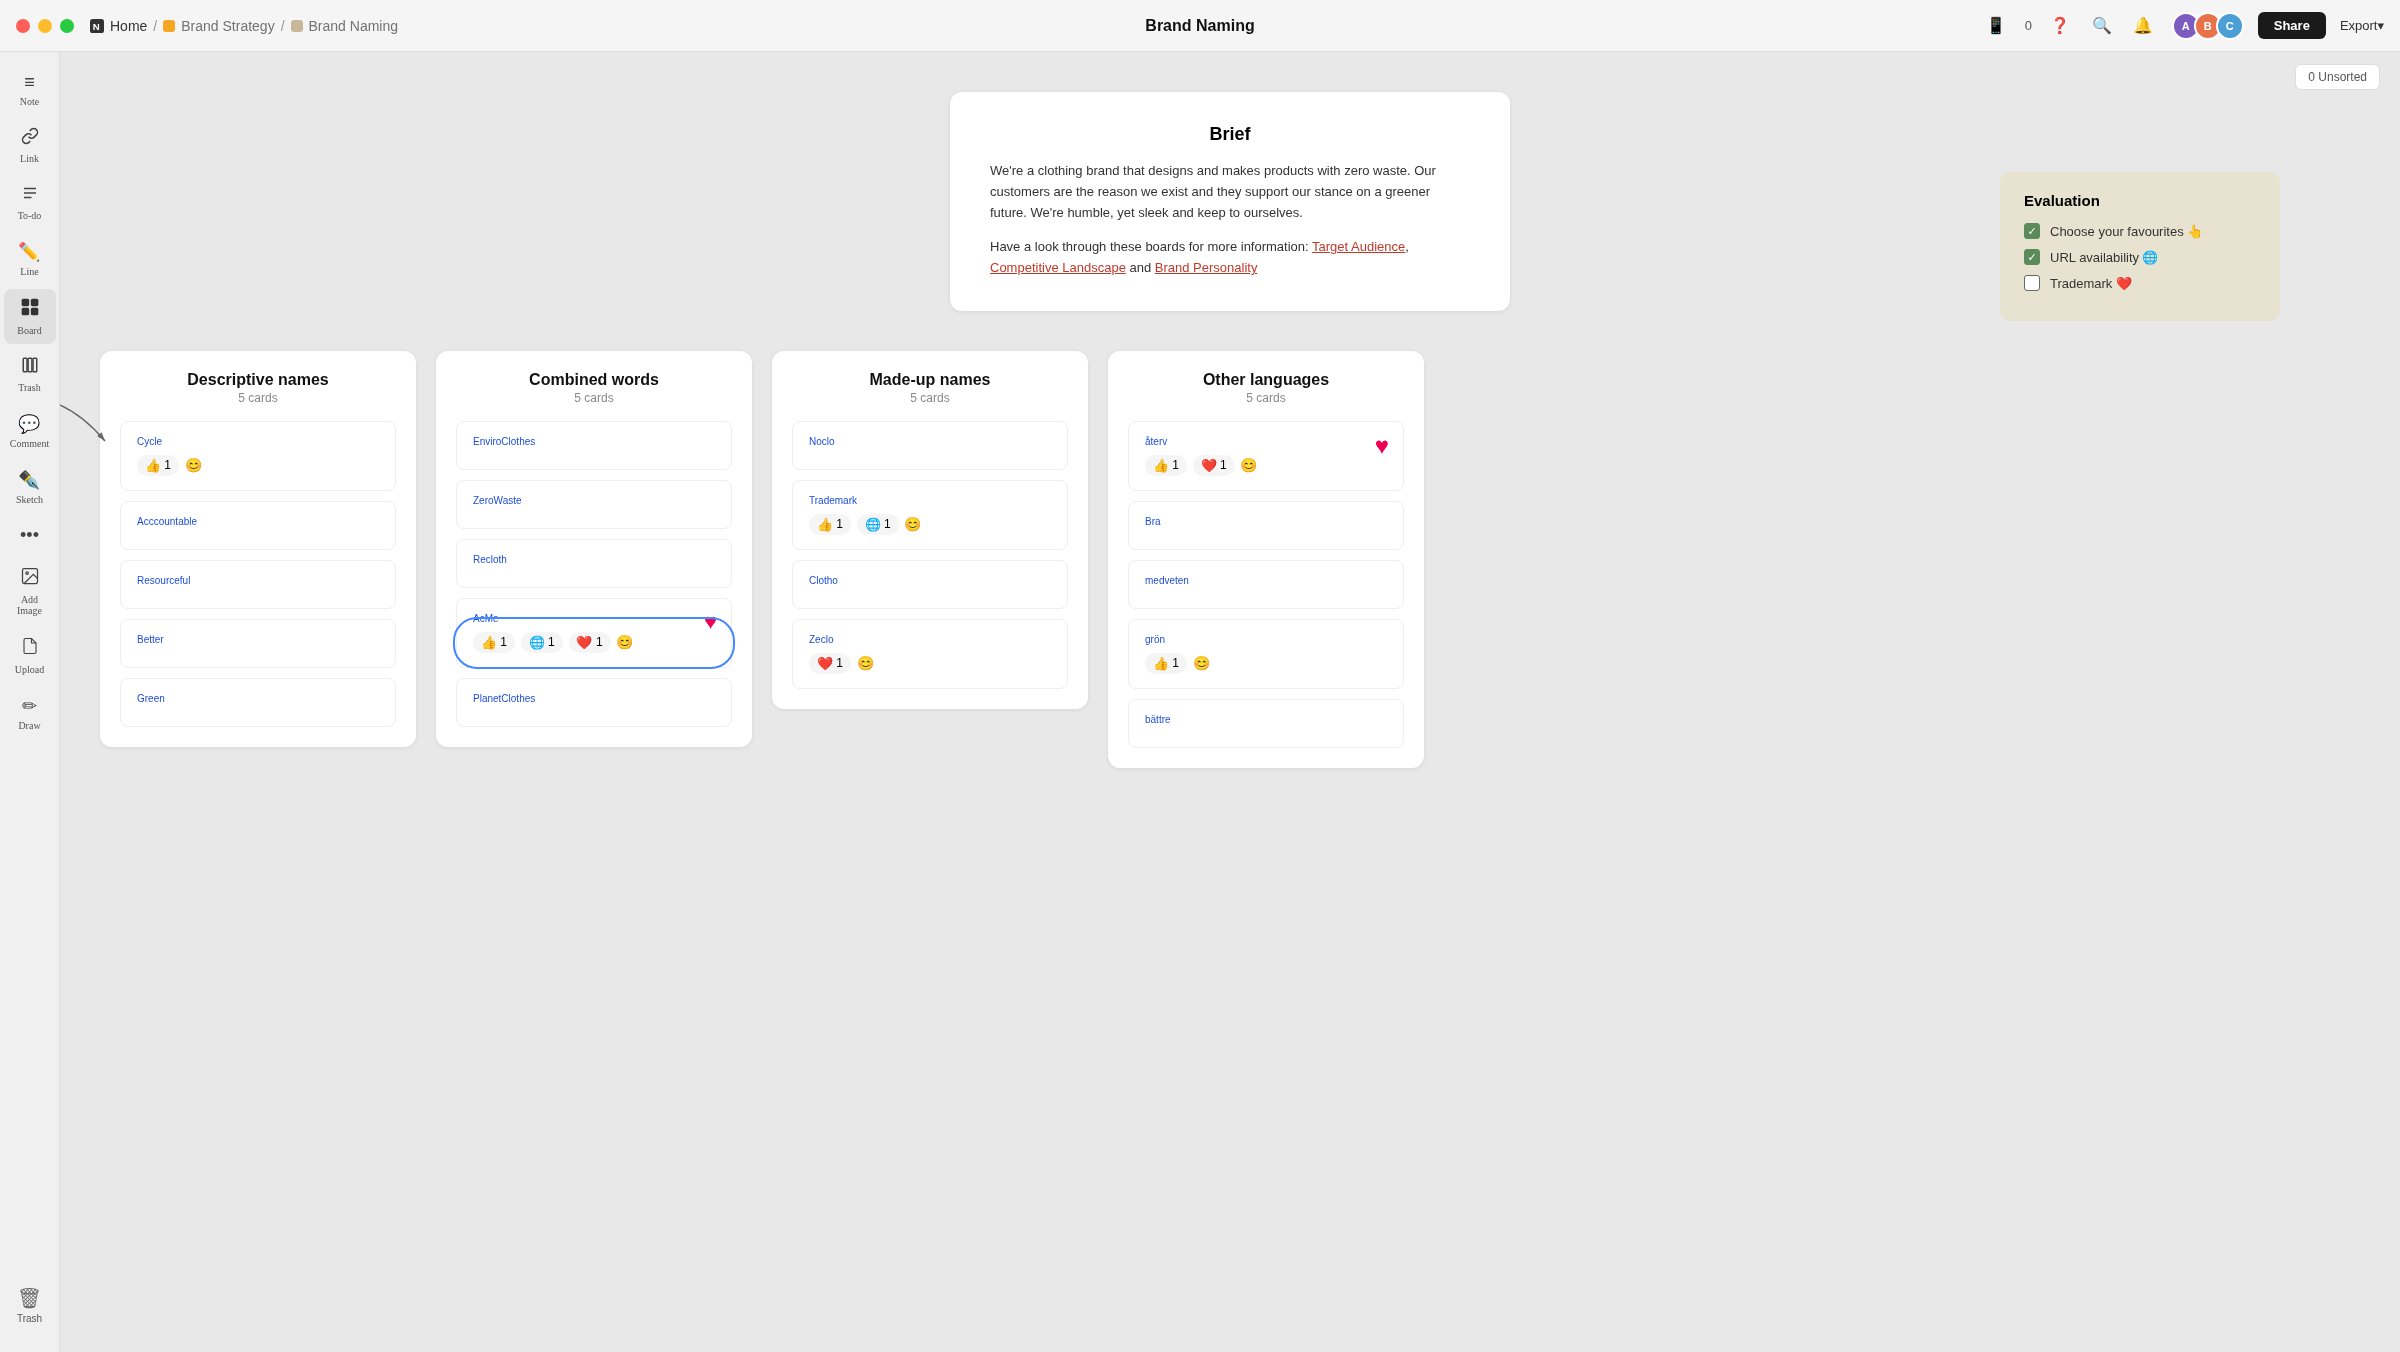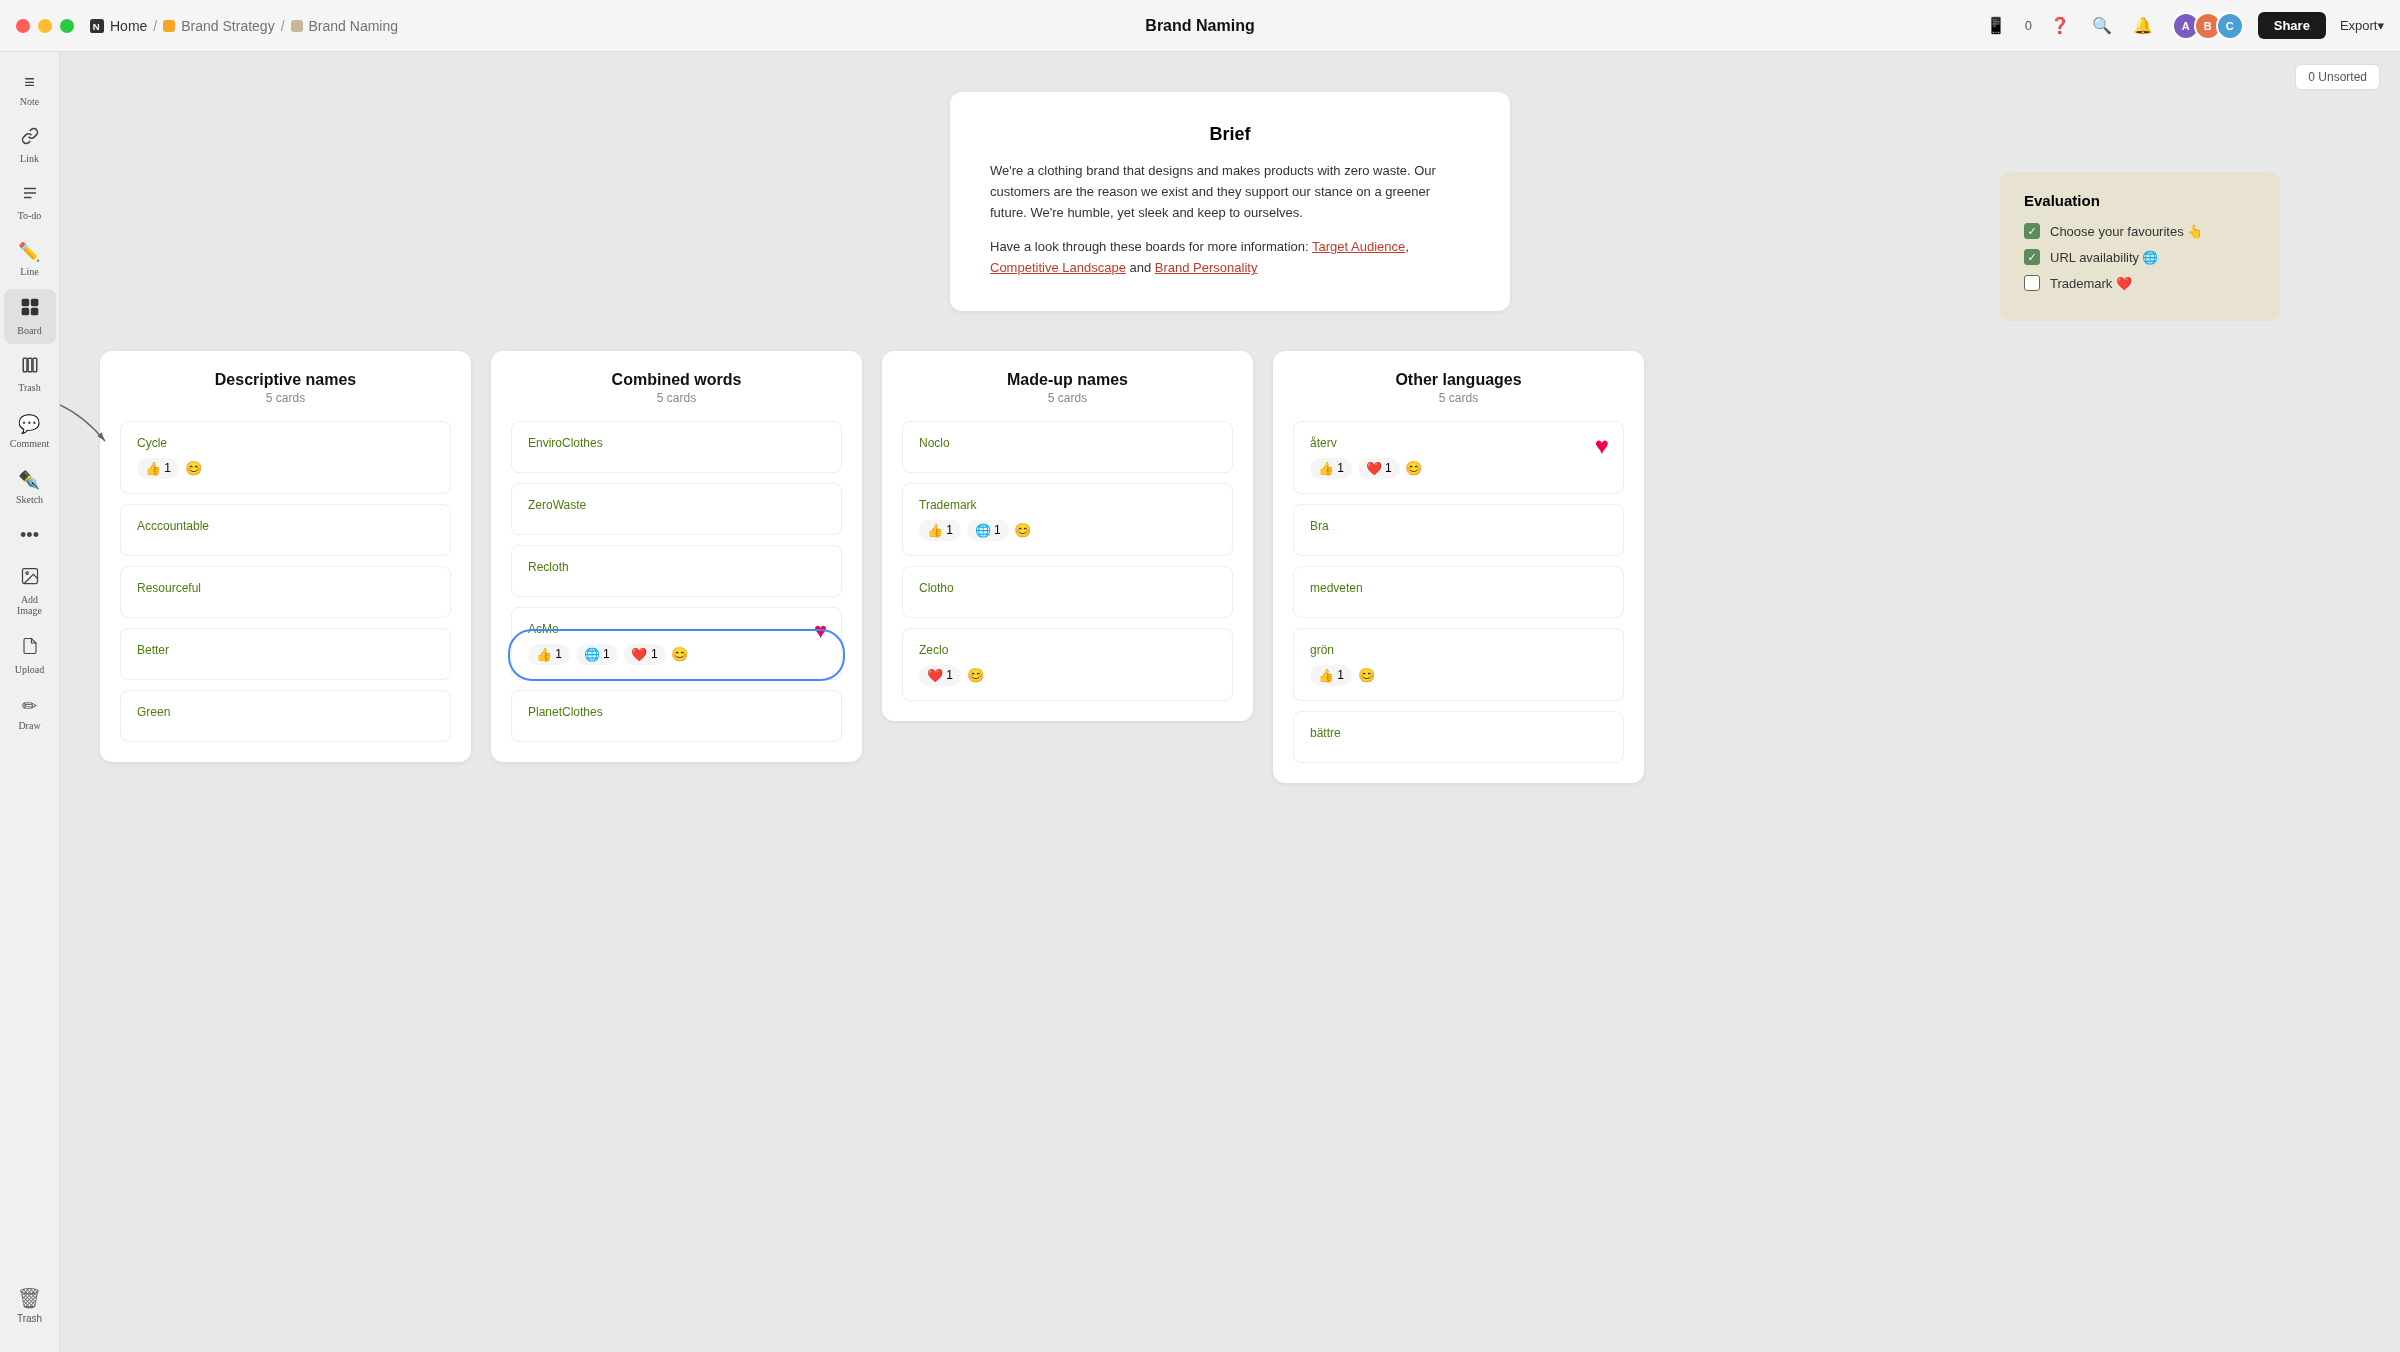--- a/index.html
+++ b/index.html
@@ -140,33 +140,33 @@
     .brief-links a { color: #c0392b; text-decoration: underline; cursor: pointer; }
 
     
     .columns-row {
       display: flex; gap: 20px; align-items: flex-start;
     }
 
     
     .col-card {
       background: #fff; border-radius: 12px; padding: 20px;
-      width: 371px; min-width: 280px;
+      width: 316px; min-width: 280px;
       box-shadow: 0 1px 4px rgba(0,0,0,0.08);
     }
     .col-header { text-align: center; margin-bottom: 16px; }
     .col-title { font-size: 16px; font-weight: 600; color: #111; }
     .col-count { font-size: 12px; color: #888; margin-top: 2px; }
 
     .name-card {
       background: #fff; border: 1px solid #eee; border-radius: 8px;
       padding: 14px 16px; margin-bottom: 10px;
     }
     .name-card:last-child { margin-bottom: 0; }
-    .name-text { font-size: 12px; color: #4d7c0f; font-weight: 400; margin-bottom: 8px; }
+    .name-text { font-size: 10px; color: #1d4ed8; font-weight: 400; margin-bottom: 8px; }
     .reactions { display: flex; align-items: center; gap: 6px; }
     .reaction-badge {
       display: flex; align-items: center; gap: 3px;
       background: #f5f5f5; border-radius: 12px;
       padding: 3px 8px; font-size: 12px;
     }
     .emoji { font-size: 13px; }
     .add-reaction { font-size: 14px; color: #aaa; cursor: pointer; }
 
     

